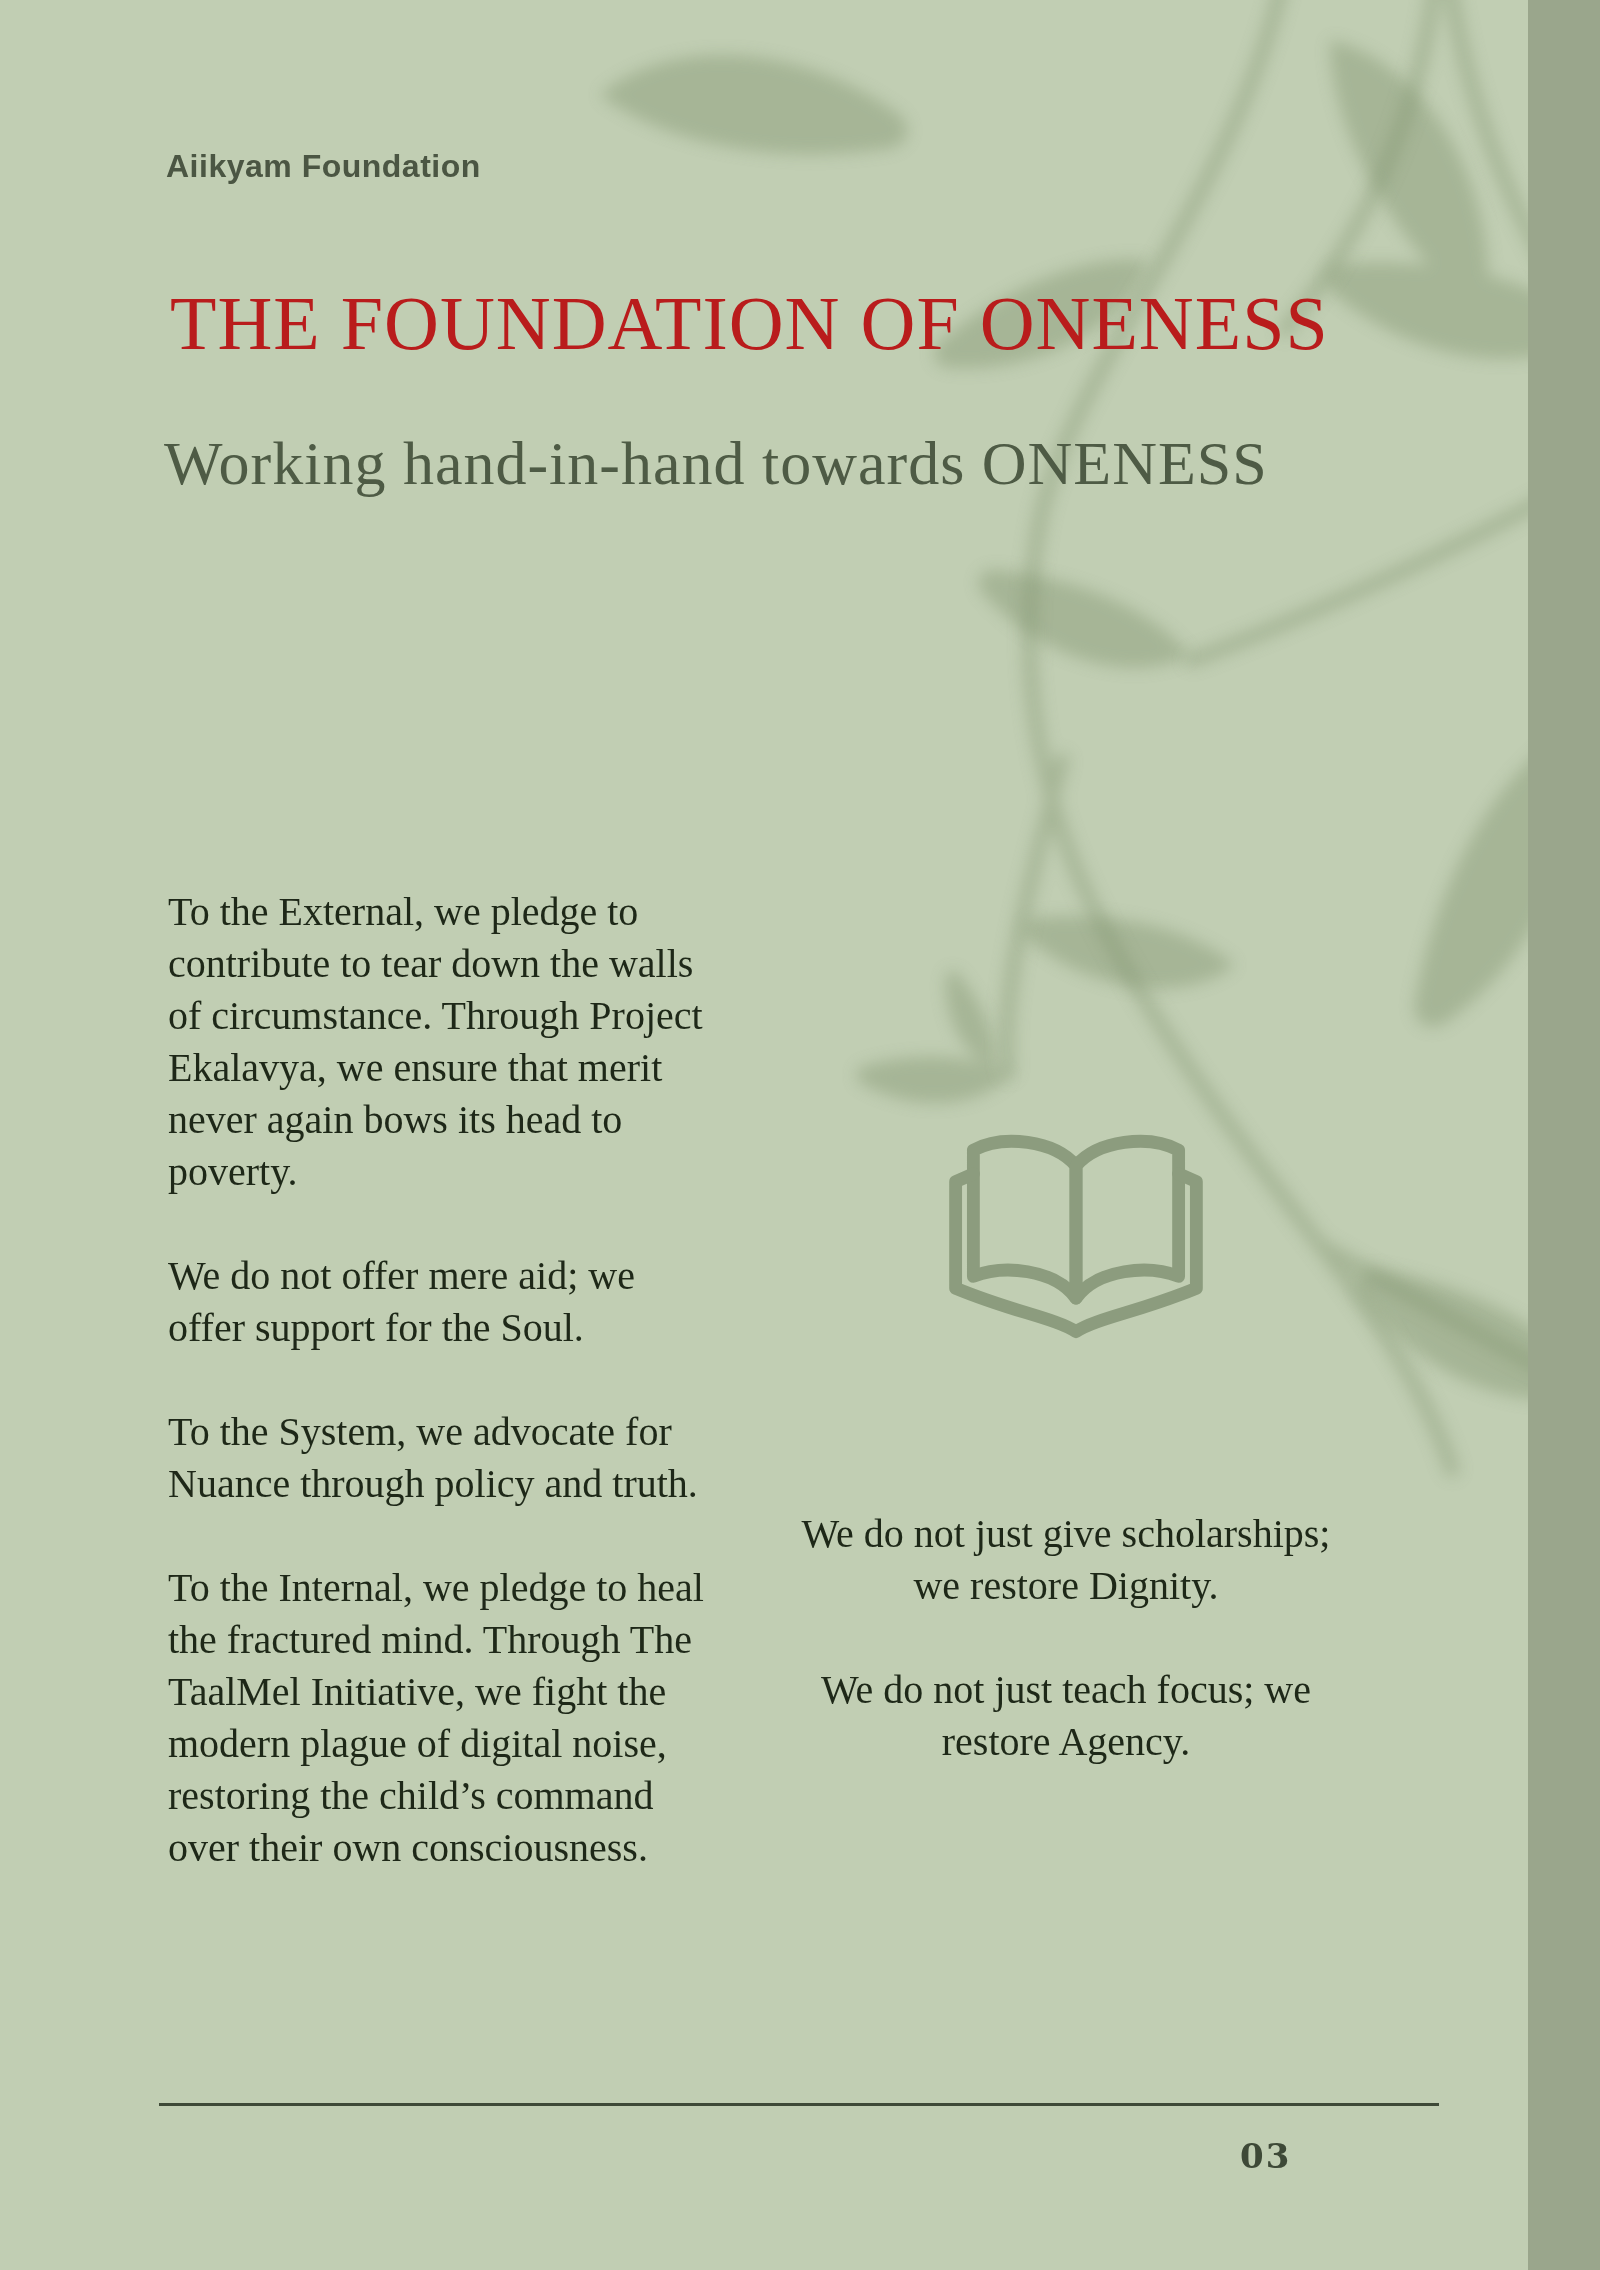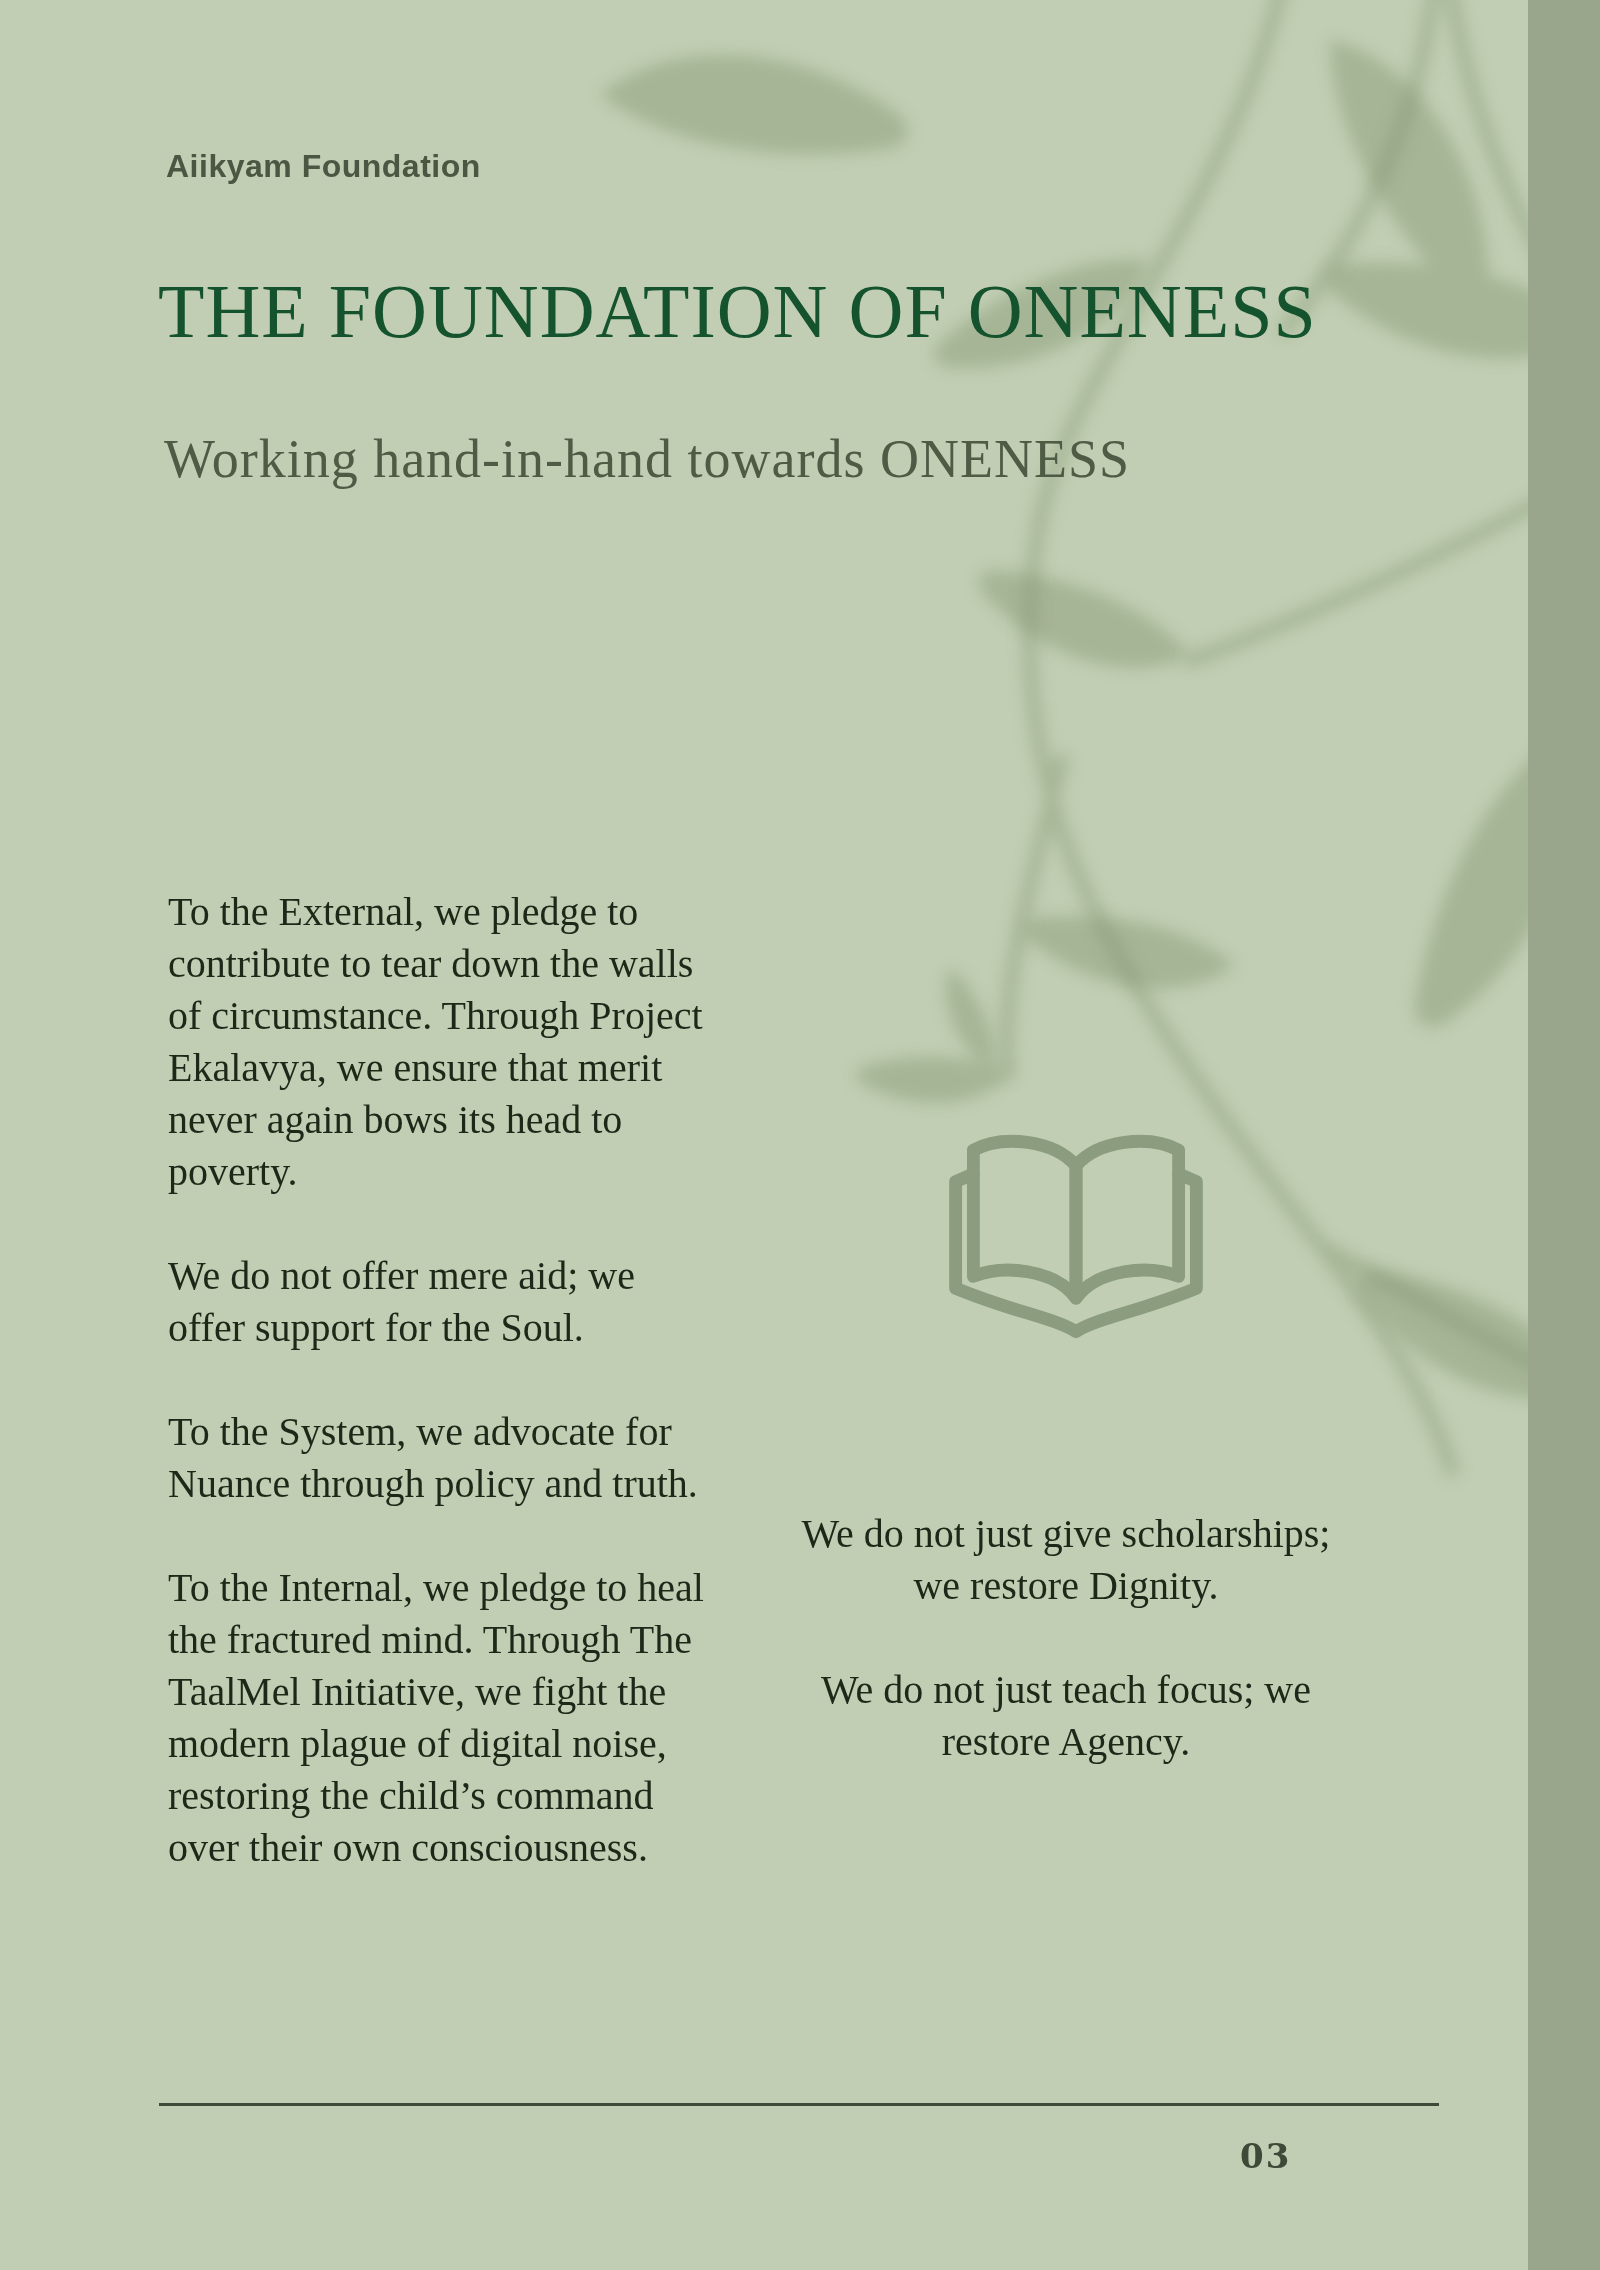--- a/index.html
+++ b/index.html
@@ -11,27 +11,27 @@
     font-family:"Liberation Serif",serif;
   }
   .vine{position:absolute;left:0;top:0;width:1600px;height:2270px;pointer-events:none;}
   .brand{
     position:absolute;left:166px;top:148px;
     font-family:"Liberation Sans",sans-serif;
     font-weight:700;font-size:32px;letter-spacing:.5px;
     color:#4b5643;
   }
   .title{
-    position:absolute;left:158px;top:268px;margin:0;
+    position:absolute;left:158px;top:268px;margin:12px;
     font-size:76px;font-weight:400;letter-spacing:1px;
-    color:#14532d;white-space:nowrap;
+    color:#b91c1c;white-space:nowrap;
   }
   .subtitle{
     position:absolute;left:164px;top:428px;margin:0;
-    font-size:54px;font-weight:400;letter-spacing:1px;
+    font-size:62px;font-weight:400;letter-spacing:1px;
     color:#4e5b45;white-space:nowrap;text-align:right;
   }
   .col{
     position:absolute;
     font-size:40px;line-height:52px;
     color:#1e2818;
   }
   .col p{margin:0 0 52px 0;}
   .col-left{left:168px;top:886px;width:548px;}
   .col-right{left:786px;top:1508px;width:560px;text-align:center;}

